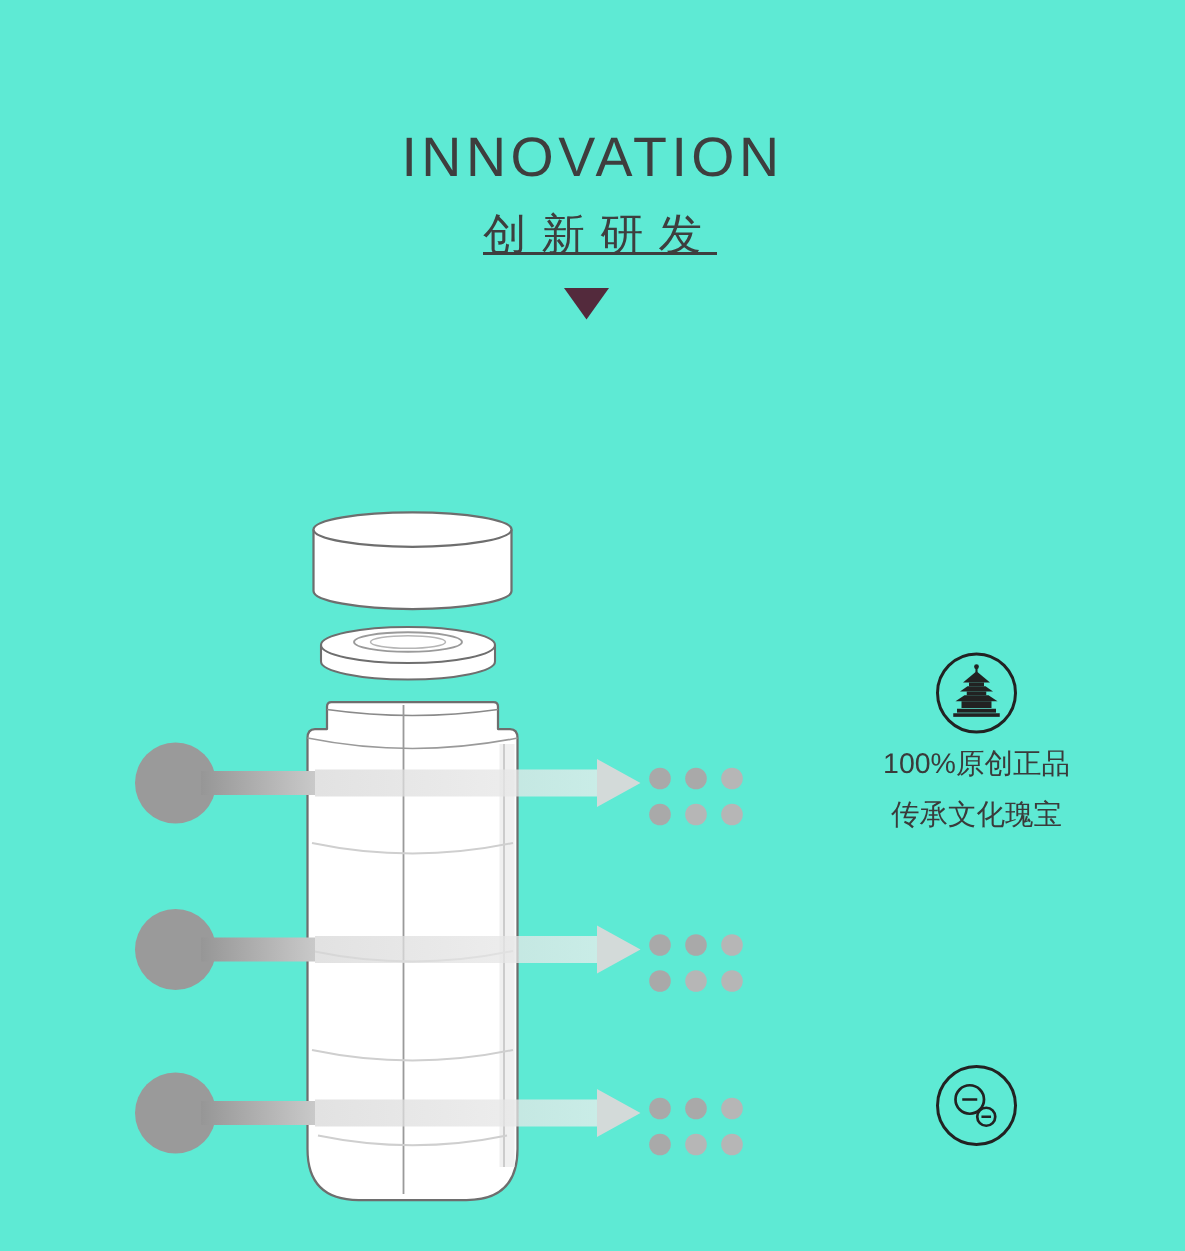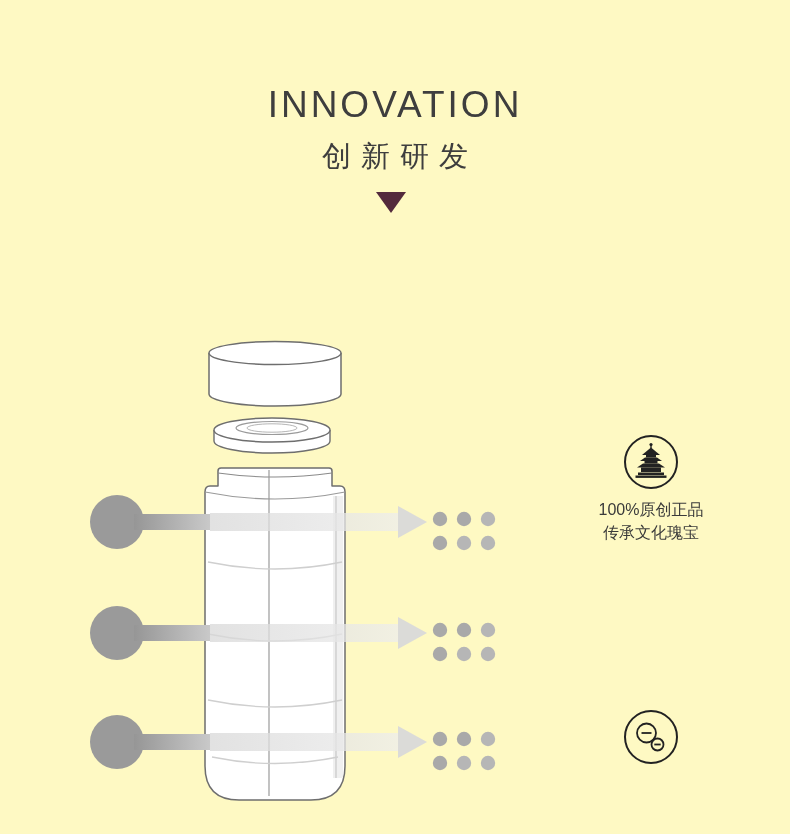--- a/index.html
+++ b/index.html
@@ -1,41 +1,41 @@
 <!DOCTYPE html>
 <html><head>
 <meta charset="utf-8">
 <style>
   * { margin:0; padding:0; box-sizing:border-box; }
   body { background:#fff; font-family:"Liberation Sans","DejaVu Sans",sans-serif; }
-  .page { position:relative; width:790px; height:834px; background:#fef9c3; overflow:hidden; }
+  .page { position:relative; width:790px; height:834px; background:#5eead4; overflow:hidden; }
 
   .title {
     position:absolute; top:84px; left:0; width:100%;
     text-align:center; font-size:37px; font-weight:400;
     letter-spacing:3px; color:#3e3e3e;
   }
   .subtitle {
     position:absolute; top:137px; left:0; width:100%;
     text-align:center; font-size:29px; font-weight:500;
-    letter-spacing:10px; text-indent:10px; color:#3e3e3e;
+    letter-spacing:10px; text-indent:10px; color:#3e3e3e;text-decoration:underline;
   }
   .tri {
     position:absolute; top:192px; left:50%; margin-left:-19px;
     width:0; height:0;
     border-left:15px solid transparent;
     border-right:15px solid transparent;
     border-top:21px solid #532a3c;
   }
 
   .illustration { position:absolute; left:0; top:0; width:790px; height:834px; }
 
   .feature { position:absolute; left:571px; width:160px; text-align:center; }
   .feature .icon { width:56px; height:56px; margin:0 auto; display:block; }
-  .feature .txt { margin-top:8px; font-size:16px; color:#3a3a3a; line-height:23px; }
+  .feature .txt { margin-top:8px; font-size:19px; color:#3a3a3a; line-height:23px; }
   .f1 { top:434px; }
   .f2 { top:579px; }
   .f3 { top:709px; }
 </style>
 </head>
 <body>
 
 <div class="page">
 
   <div class="title">INNOVATION</div>
@@ -135,21 +135,21 @@
         <rect x="23" y="21" width="10" height="2.5"></rect>
         <polygon points="22,23.5 34,23.5 39,27 17,27"></polygon>
         <rect x="21.5" y="27" width="13" height="2.5"></rect>
         <polygon points="20,29.5 36,29.5 42,33.5 14,33.5"></polygon>
         <rect x="18" y="33.5" width="20" height="4.5"></rect>
         <rect x="15" y="38.5" width="26" height="2.6"></rect>
         <rect x="12.5" y="41.5" width="31" height="2.4"></rect>
       </g>
     </svg>
     <div class="txt">100%原创正品</div>
-    <div class="txt" style="margin-top:0">传承文化瑰宝</div>
+    <div class="txt" style="margin-top:11px">传承文化瑰宝</div>
   </div>
 
 
   <div class="feature f3">
     <svg class="icon" viewBox="0 0 56 56">
       <circle cx="28" cy="28" r="26" fill="none" stroke="#222" stroke-width="2"></circle>
       <circle cx="23.5" cy="24" r="9.5" fill="none" stroke="#222" stroke-width="1.8"></circle>
       <path d="M18.5,24 H28.5" fill="none" stroke="#222" stroke-width="1.8"></path>
       <circle cx="34.5" cy="35.5" r="6" fill="none" stroke="#222" stroke-width="1.8"></circle>
       <path d="M31.3,35.5 H37.7" fill="none" stroke="#222" stroke-width="1.8"></path>

